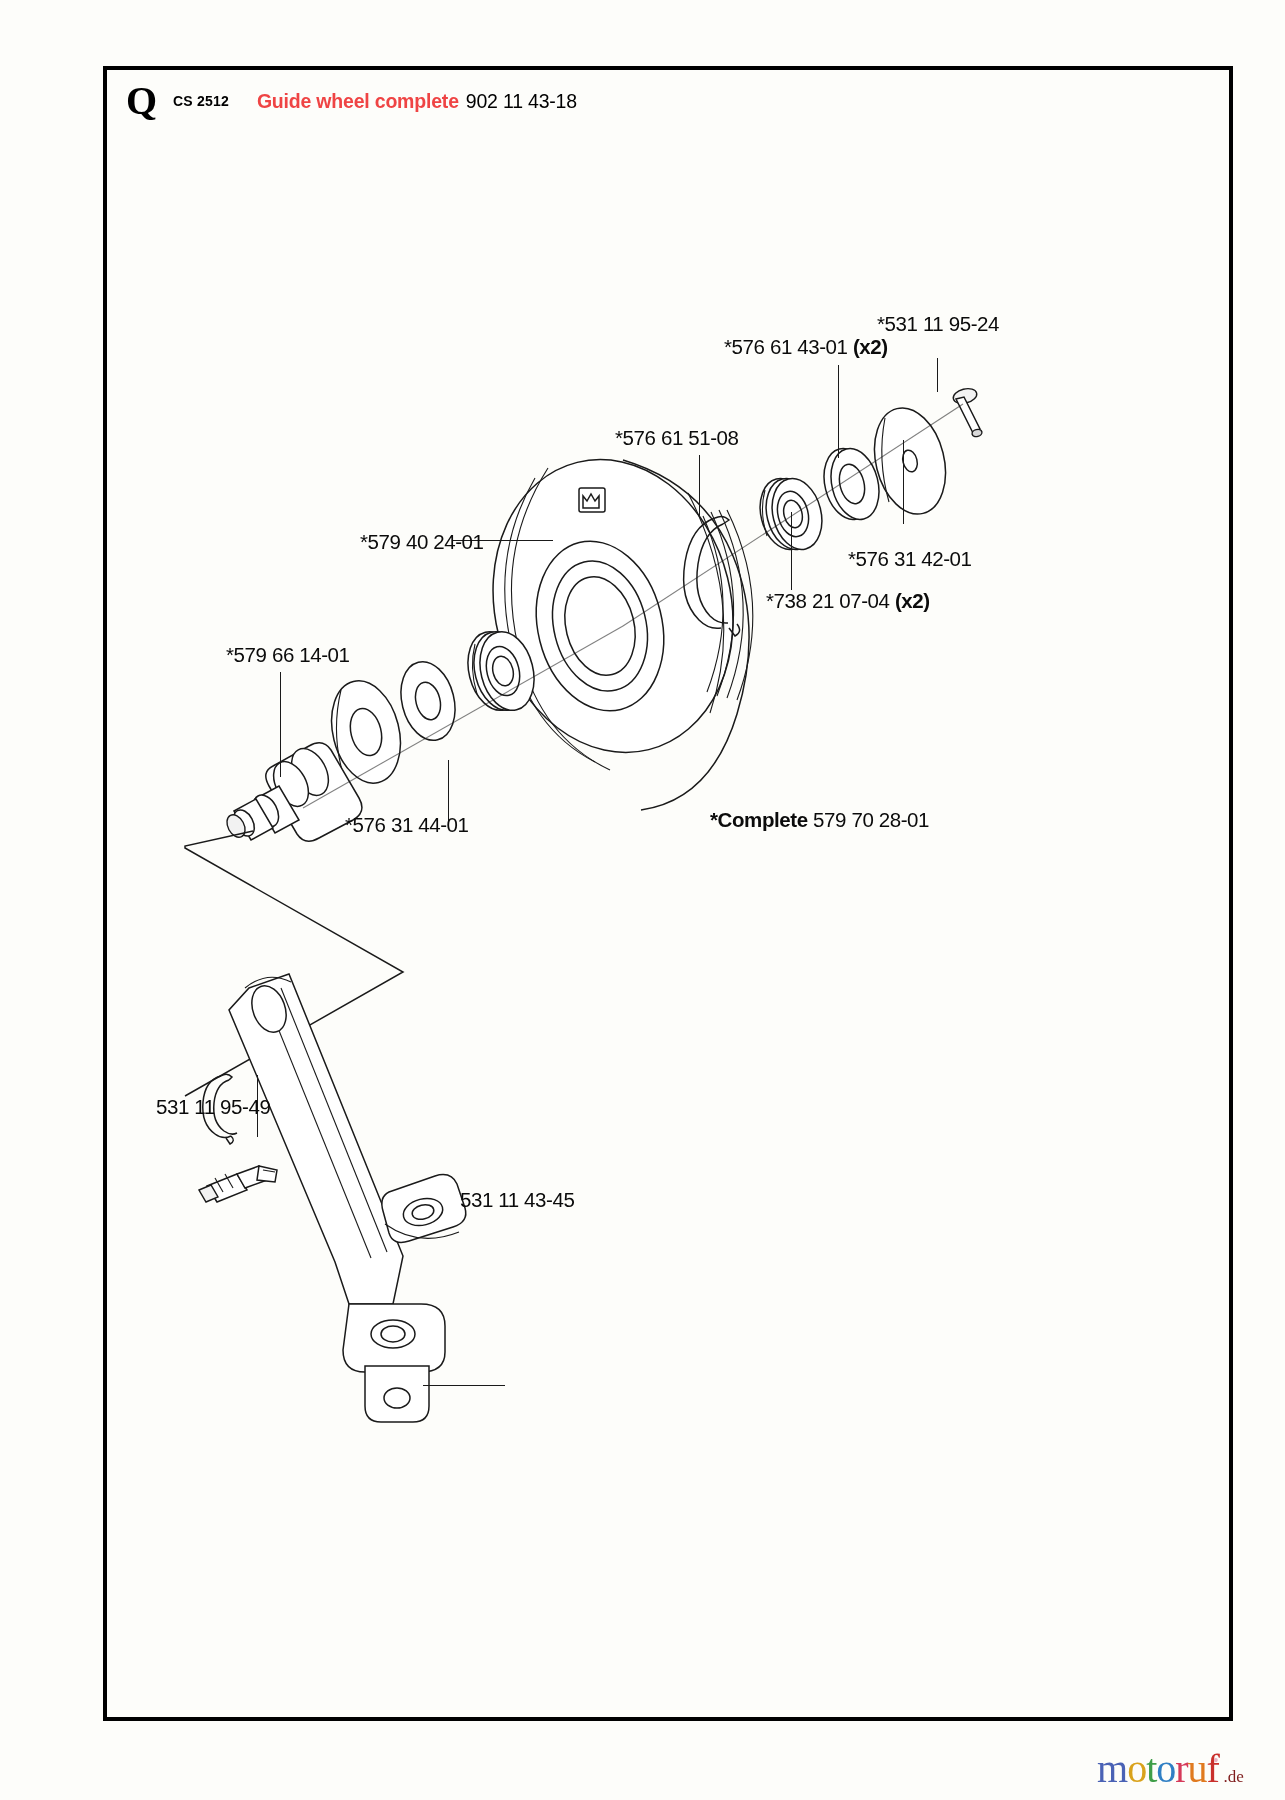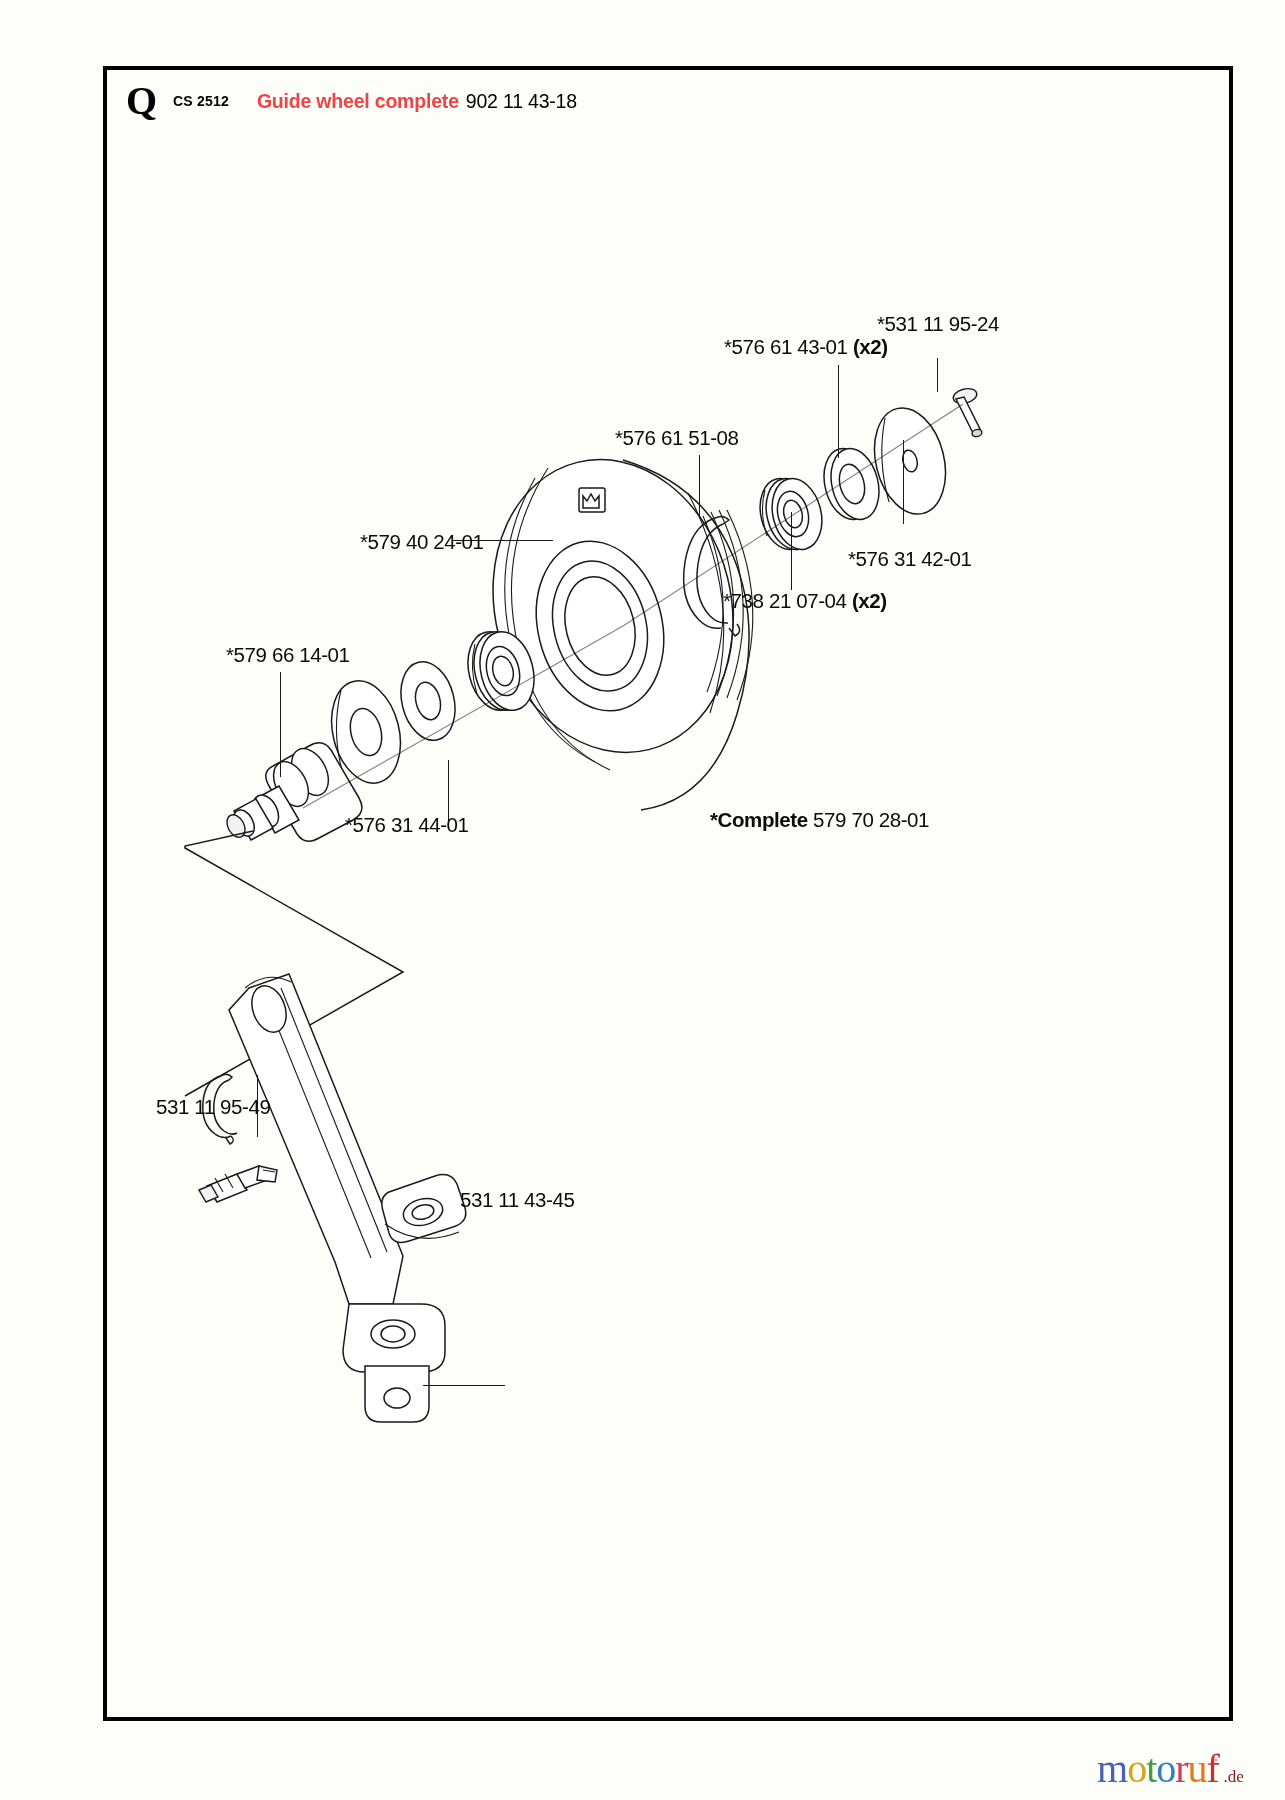--- a/index.html
+++ b/index.html
@@ -320,21 +320,21 @@
   </div>
 
   <div class="plabel" style="left:360px; top:530px;">
     <span>*579 40 24-01</span>
   </div>
 
   <div class="plabel" style="left:848px; top:547px;">
     <span>*576 31 42-01</span>
   </div>
 
-  <div class="plabel" style="left:723px; top:589px;">
+  <div class="plabel" style="left:723px; top:589px;padding-left:43px;">
     <span>*738 21 07-04</span>
     <b>(x2)</b>
   </div>
 
   <div class="plabel" style="left:226px; top:643px;">
     <span>*579 66 14-01</span>
   </div>
 
   <div class="plabel" style="left:345px; top:813px;">
     <span>*576 31 44-01</span>

